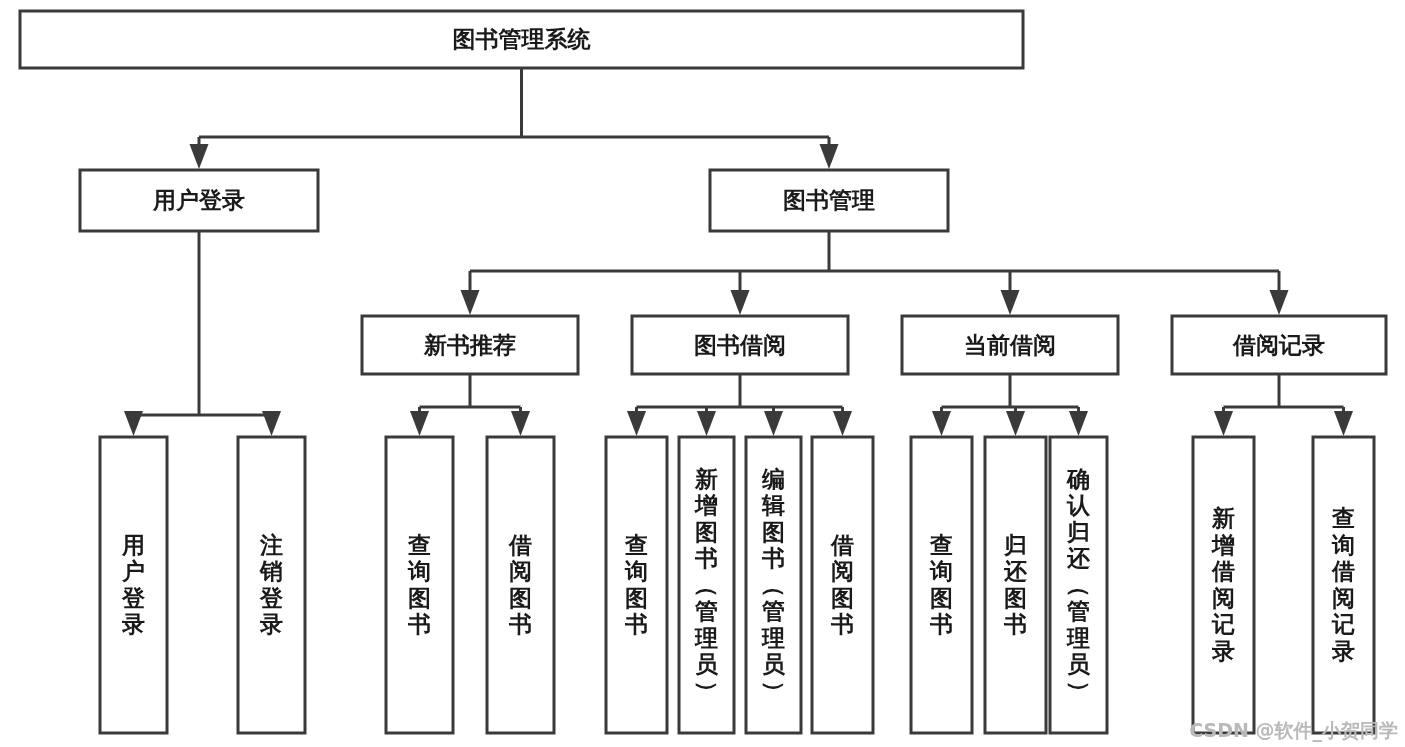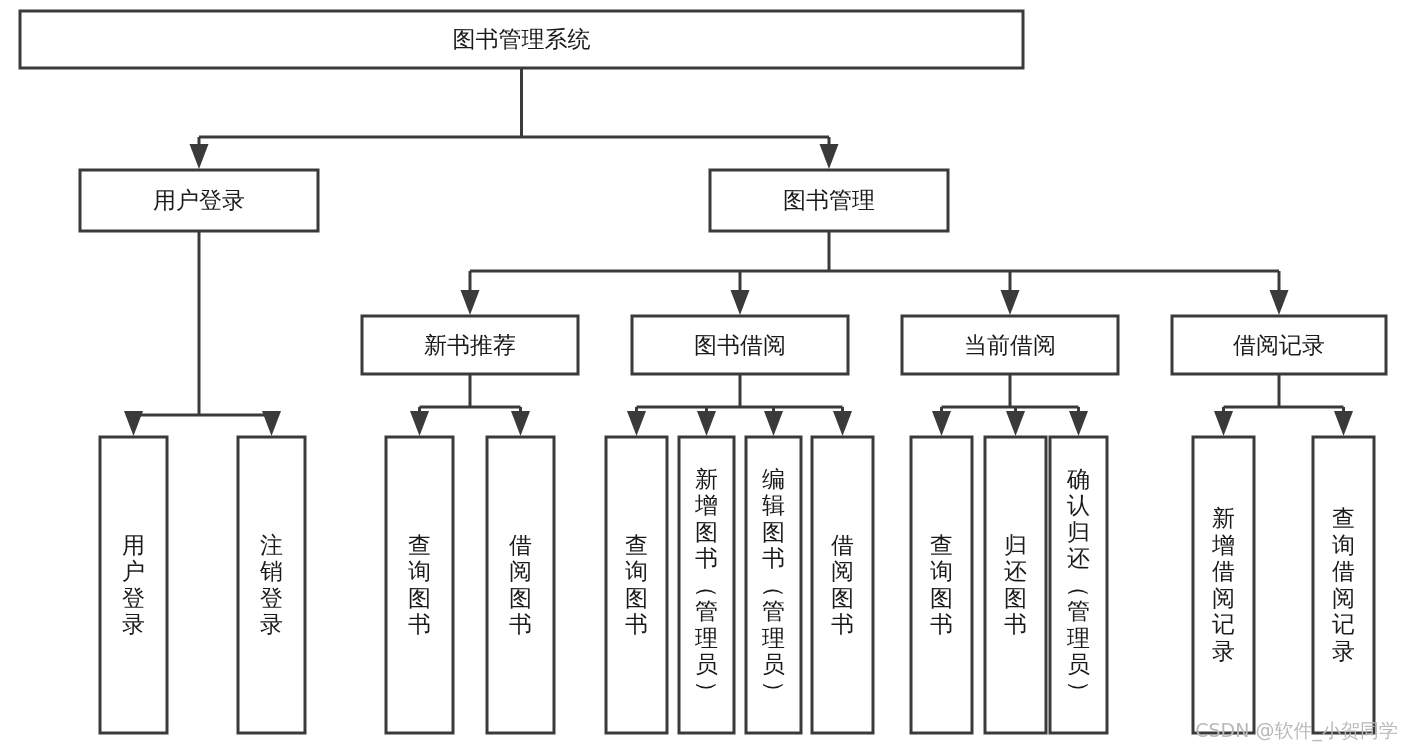--- a/index.html
+++ b/index.html
@@ -12,20 +12,21 @@
     width: 1405px;
     height: 747px;
     font-family: "DejaVu Sans", "Liberation Sans", sans-serif;
     overflow: hidden;
     position: relative;
   }
   #diagram-root {
     position: relative;
     width: 1405px;
     height: 747px;
+    font-weight: bold;
   }
   svg#tree-svg {
     position: absolute;
     left: 0;
     top: 0;
     width: 1405px;
     height: 747px;
     display: block;
   }
   .node-box {

